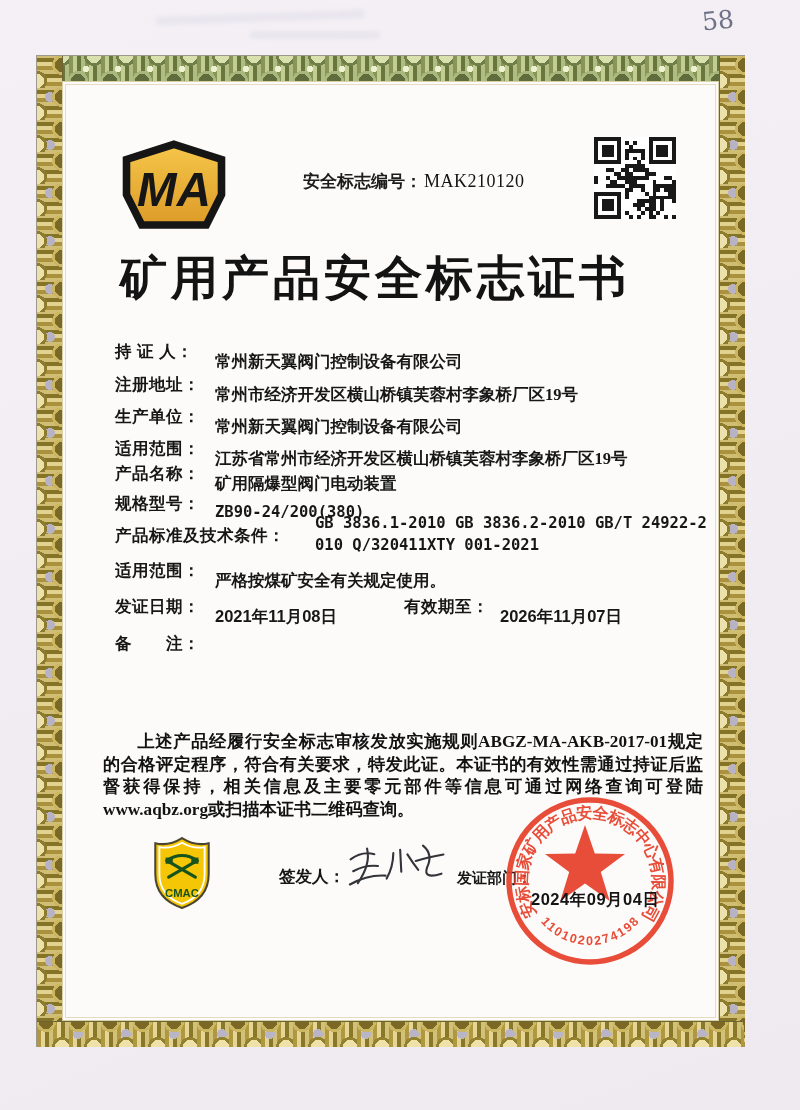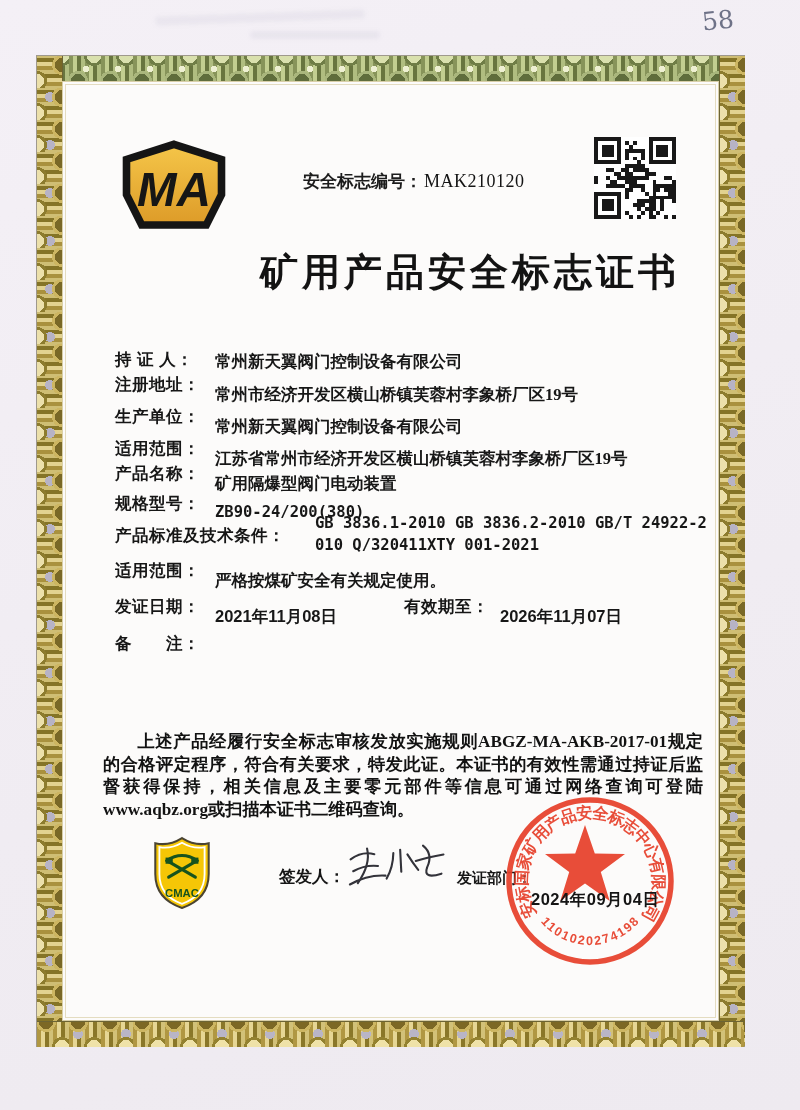--- a/index.html
+++ b/index.html
@@ -41,22 +41,22 @@
   
   #pageno{position:absolute;left:702px;top:6px;font-family:"DejaVu Serif",serif;font-size:25px;color:#6e7287;transform:rotate(-6deg);font-weight:400;}
 
   
   #ma-logo{position:absolute;left:117px;top:139px;}
   #certno{position:absolute;left:303px;top:170px;display:flex;gap:2px;align-items:baseline;}
   #certno .l{font-size:17px;font-weight:600;color:#1c1c1c;}
   #certno .v{font-family:"Liberation Serif",serif;font-size:18px;color:#141414;letter-spacing:.5px;}
   #qr{position:absolute;left:594px;top:137px;}
 
-  #title{position:absolute;left:120px;top:247px;width:560px;text-align:right;
-         font-family:"Liberation Serif","DejaVu Serif",serif;font-weight:900;font-size:38px;
+  #title{position:absolute;left:120px;top:247px;width:560px;text-align:left;
+         font-family:"Liberation Serif","DejaVu Serif",serif;font-weight:900;font-size:47px;
          letter-spacing:4px;color:#131313;}
 
   
   .lbl{position:absolute;left:115px;font-size:16.5px;font-weight:700;color:#161616;letter-spacing:.5px;white-space:nowrap;}
   .val{position:absolute;left:215px;font-size:16.5px;font-weight:700;color:#171717;font-family:"Liberation Serif",serif;white-space:nowrap;margin-top:10px;}
   .val.mono{font-family:"DejaVu Sans Mono",monospace;font-size:15.5px;}
   #std-val{position:absolute;left:315px;top:512px;width:392px;font-family:"DejaVu Sans Mono",monospace;
            font-size:15.5px;font-weight:700;color:#171717;line-height:22px;word-break:break-all;white-space:normal;}
   #valid-lbl{left:404px;}
   #valid-val{left:500px;}
@@ -235,21 +235,21 @@
       <rect x="14" y="0" width="7" height="7" fill="#181818"></rect>
       <rect x="15" y="1" width="5" height="5" fill="#ffffff"></rect>
       <rect x="16" y="2" width="3" height="3" fill="#181818"></rect>
       <rect x="0" y="14" width="7" height="7" fill="#181818"></rect>
       <rect x="1" y="15" width="5" height="5" fill="#ffffff"></rect>
       <rect x="2" y="16" width="3" height="3" fill="#181818"></rect>
     </svg>
 
   <div id="title">矿用产品安全标志证书</div>
 
-  <div class="lbl" style="top:349px">持 证 人：</div>
+  <div class="lbl" style="top:341px">持 证 人：</div>
   <div class="val" style="top:341px">常州新天翼阀门控制设备有限公司</div>
 
   <div class="lbl" style="top:374px">注册地址：</div>
   <div class="val" style="top:374px">常州市经济开发区横山桥镇芙蓉村李象桥厂区19号</div>
 
   <div class="lbl" style="top:406px">生产单位：</div>
   <div class="val" style="top:406px">常州新天翼阀门控制设备有限公司</div>
 
   <div class="lbl" style="top:438px">适用范围：</div>
   <div class="val" style="top:438px">江苏省常州市经济开发区横山桥镇芙蓉村李象桥厂区19号</div>

